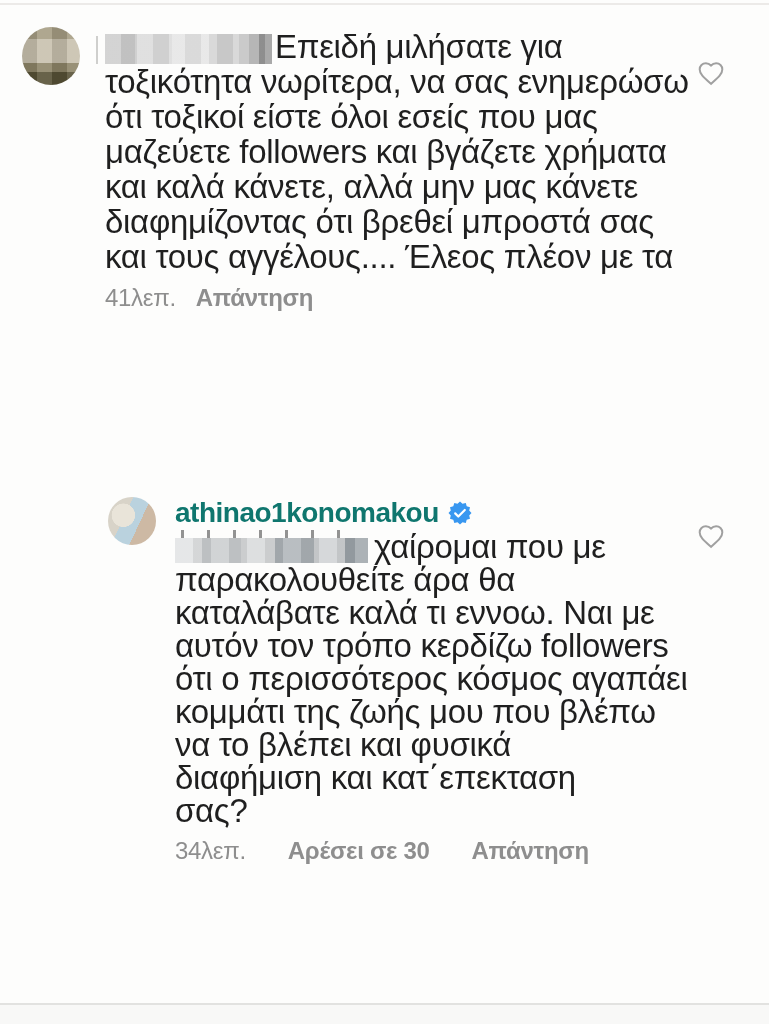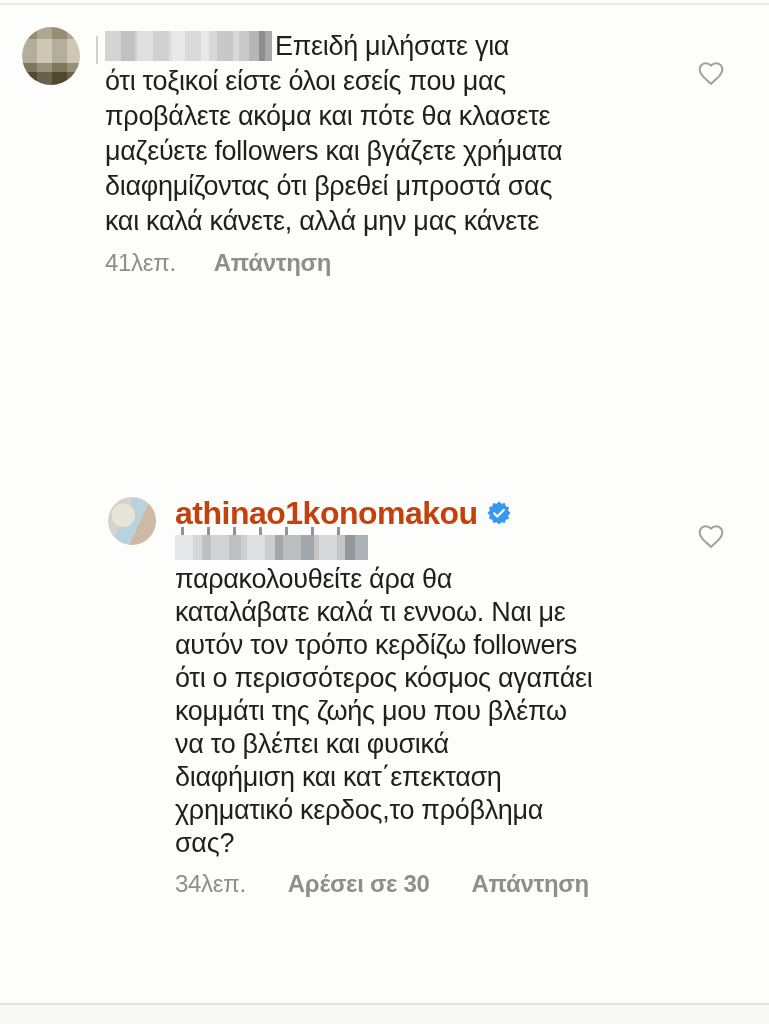--- a/index.html
+++ b/index.html
@@ -28,49 +28,49 @@
     border-radius:50%; overflow:hidden;
     background-image:
       repeating-linear-gradient(90deg, rgba(0,0,0,0.10) 0 15px, rgba(255,255,255,0.10) 15px 30px),
       linear-gradient(180deg, #a69d83 0 20%, #c8c1ae 20% 62%, #8d8568 62% 78%, #575136 78% 100%);
   }
   .redact-tick {
     position:absolute; left:96px; top:9px; width:2px; height:28px;
     background:#cfcfcd;
   }
   .c1 .body { position:absolute; left:105px; top:2px; width:575px; }
-  .line { font-size:27px; line-height:35px; white-space:nowrap; }
+  .line { font-size:33px; line-height:35px; white-space:nowrap; }
   .blur-username {
     display:inline-block; width:167px; height:30px; vertical-align:-6px;
     margin-right:3px;
     background-image:
       repeating-linear-gradient(90deg, rgba(255,255,255,0.20) 0 16px, rgba(0,0,0,0.04) 16px 32px),
       linear-gradient(90deg, #c9c9c9 0 18%, #d8d8d8 18% 40%, #e3e3e3 40% 62%, #d0d0d0 62% 80%, #bdbdbd 80% 92%, #949494 92% 100%);
   }
   .footer {
-    display:flex; align-items:center; gap:38px;
+    display:flex; align-items:center; gap:20px;
     font-size:24px; color:#8e8e8e; margin-top:10px;
   }
   .footer .time { font-weight:400; }
   .footer .likes, .footer .reply { font-weight:700; }
   .like-btn { position:absolute; background:none; border:none; cursor:pointer; padding:0; }
   .like-c1 { left:697px; top:33px; }
   .like-c2 { left:697px; top:27px; }
   
   .c2 { position:absolute; left:0; top:496px; width:769px; }
   .c2 .avatar {
     position:absolute; left:108px; top:1px; width:48px; height:48px;
     border-radius:50%; overflow:hidden;
     background-image:
       radial-gradient(circle at 32% 38%, #e9e4d9 0 26%, rgba(0,0,0,0) 27%),
       linear-gradient(115deg, #d8d3c8 0 36%, #bad2de 36% 62%, #cdb9a4 62% 100%);
   }
   .c2 .body { position:absolute; left:175px; top:0; width:540px; }
   .user-row { display:flex; align-items:center; gap:9px; height:34px; }
-  .username { font-weight:700; font-size:32px; color:#c2410c; letter-spacing:-0.5px; }
+  .username { font-weight:700; font-size:28px; color:#0f766e; letter-spacing:-0.5px; }
   .badge { width:24px; height:24px; display:block; }
   .c2 .line { line-height:33px; }
   .mention-line { position:relative; }
   .blur-mention {
     display:inline-block; width:193px; height:25px; vertical-align:-5px;
     margin-right:6px; position:relative;
     background-image:
       repeating-linear-gradient(90deg, rgba(255,255,255,0.18) 0 18px, rgba(0,0,0,0.05) 18px 36px),
       linear-gradient(90deg, #e0e2e3 0 14%, #c7cacc 14% 34%, #d6d8d9 34% 52%, #aab0b4 52% 72%, #cdd0d2 72% 88%, #9aa1a6 88% 100%);
   }
@@ -85,25 +85,26 @@
 <body>
 
 <div class="screen">
   <div class="top-rule"></div>
 
   <div class="c1">
     <div class="avatar"></div>
     <div class="redact-tick"></div>
     <div class="body">
       <div class="line"><span class="blur-username"></span><span>Επειδή μιλήσατε για</span></div>
+      <div class="line">τοξικότητα νωρίτερα, να σας ενημερώσω</div>
       <div class="line">ότι τοξικοί είστε όλοι εσείς που μας</div>
-      <div class="line">προβάλετε ακόμα και πότε θα κλασετε</div>
       <div class="line">μαζεύετε followers και βγάζετε χρήματα</div>
+      <div class="line">και καλά κάνετε, αλλά μην μας κάνετε</div>
       <div class="line">διαφημίζοντας ότι βρεθεί μπροστά σας</div>
-      <div class="line">και καλά κάνετε, αλλά μην μας κάνετε</div>
+      <div class="line">και τους αγγέλους.... Έλεος πλέον με τα</div>
       <div class="footer">
         <span class="time">41λεπ.</span>
         <span class="reply">Απάντηση</span>
       </div>
     </div>
     <button class="like-btn like-c1">
       <span>
         <svg width="28" height="26" viewBox="0 0 24 22">
           <path d="M12 20.3 10.7 19.1C5.6 14.6 2.3 11.6 2.3 7.9 2.3 4.9 4.6 2.6 7.6 2.6c1.7 0 3.3.8 4.4 2 1.1-1.2 2.7-2 4.4-2 3 0 5.3 2.3 5.3 5.3 0 3.7-3.3 6.7-8.4 11.2L12 20.3Z" fill="none" stroke="#a0a0a0" stroke-width="1.7"></path>
         </svg>
@@ -116,29 +117,28 @@
     <div class="body">
       <div class="user-row">
         <span class="username">athinao1konomakou</span>
         <span>
           <svg class="badge" viewBox="0 0 24 24">
             <polygon fill="#3897f0" points="23.5,12 21.2,14.5 22,17.8 18.7,18.7 17.8,22 14.5,21.2 12,23.5 9.5,21.2 6.3,22 5.3,18.7 2,17.8 2.8,14.5 0.5,12 2.8,9.5 2,6.2 5.3,5.3 6.3,2 9.5,2.8 12,0.5 14.5,2.8 17.8,2 18.7,5.3 22,6.2 21.2,9.5"></polygon>
             <path d="M7.2 12.4l3.1 3.1L16.8 9" fill="none" stroke="#fff" stroke-width="2.2" stroke-linecap="round" stroke-linejoin="round"></path>
           </svg>
         </span>
       </div>
-      <div class="line mention-line"><span class="blur-mention"><span class="fragments"></span></span></div>
+      <div class="line mention-line"><span class="blur-mention"><span class="fragments"></span></span><span>χαίρομαι που με</span></div>
       <div class="line">παρακολουθείτε άρα θα</div>
       <div class="line">καταλάβατε καλά τι εννοω. Ναι με</div>
       <div class="line">αυτόν τον τρόπο κερδίζω followers</div>
       <div class="line">ότι ο περισσότερος κόσμος αγαπάει</div>
       <div class="line">κομμάτι της ζωής μου που βλέπω</div>
       <div class="line">να το βλέπει και φυσικά</div>
       <div class="line">διαφήμιση και κατ΄επεκταση</div>
-      <div class="line">χρηματικό κερδος,το πρόβλημα</div>
       <div class="line">σας?</div>
       <div class="footer">
         <span class="time">34λεπ.</span>
         <span class="likes">Αρέσει σε 30</span>
         <span class="reply">Απάντηση</span>
       </div>
     </div>
     <button class="like-btn like-c2">
       <span>
         <svg width="28" height="26" viewBox="0 0 24 22">

